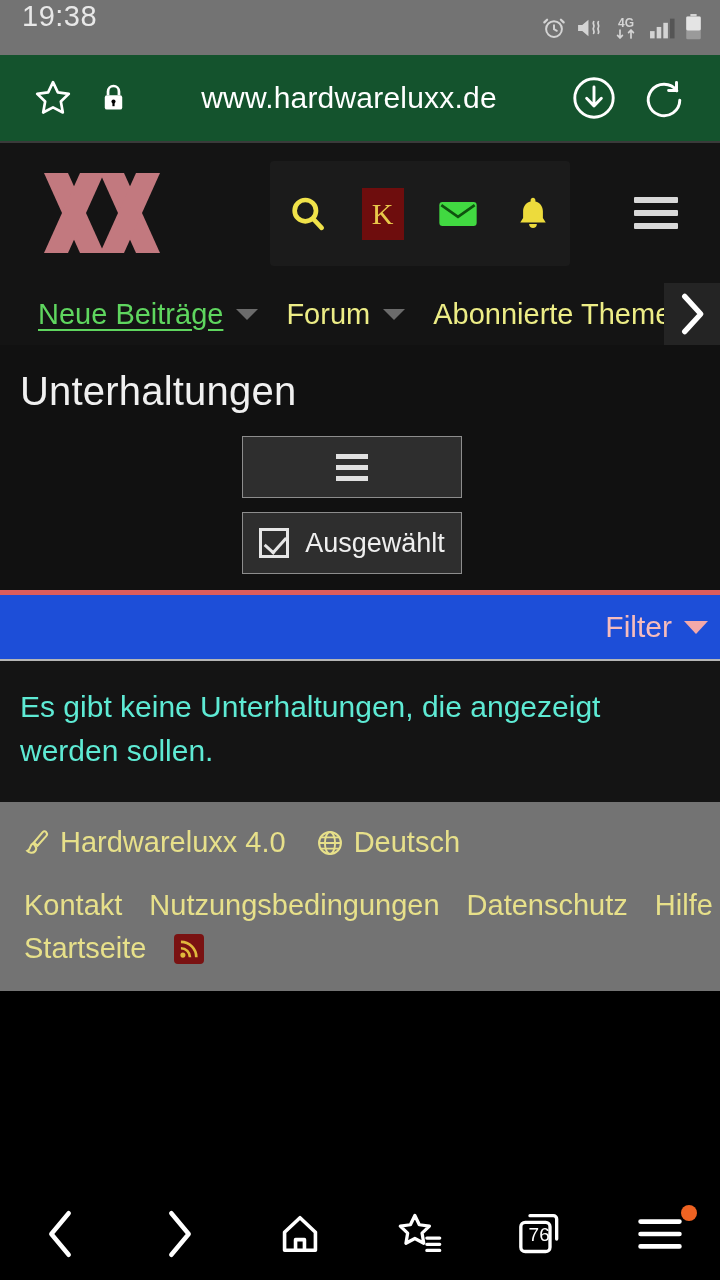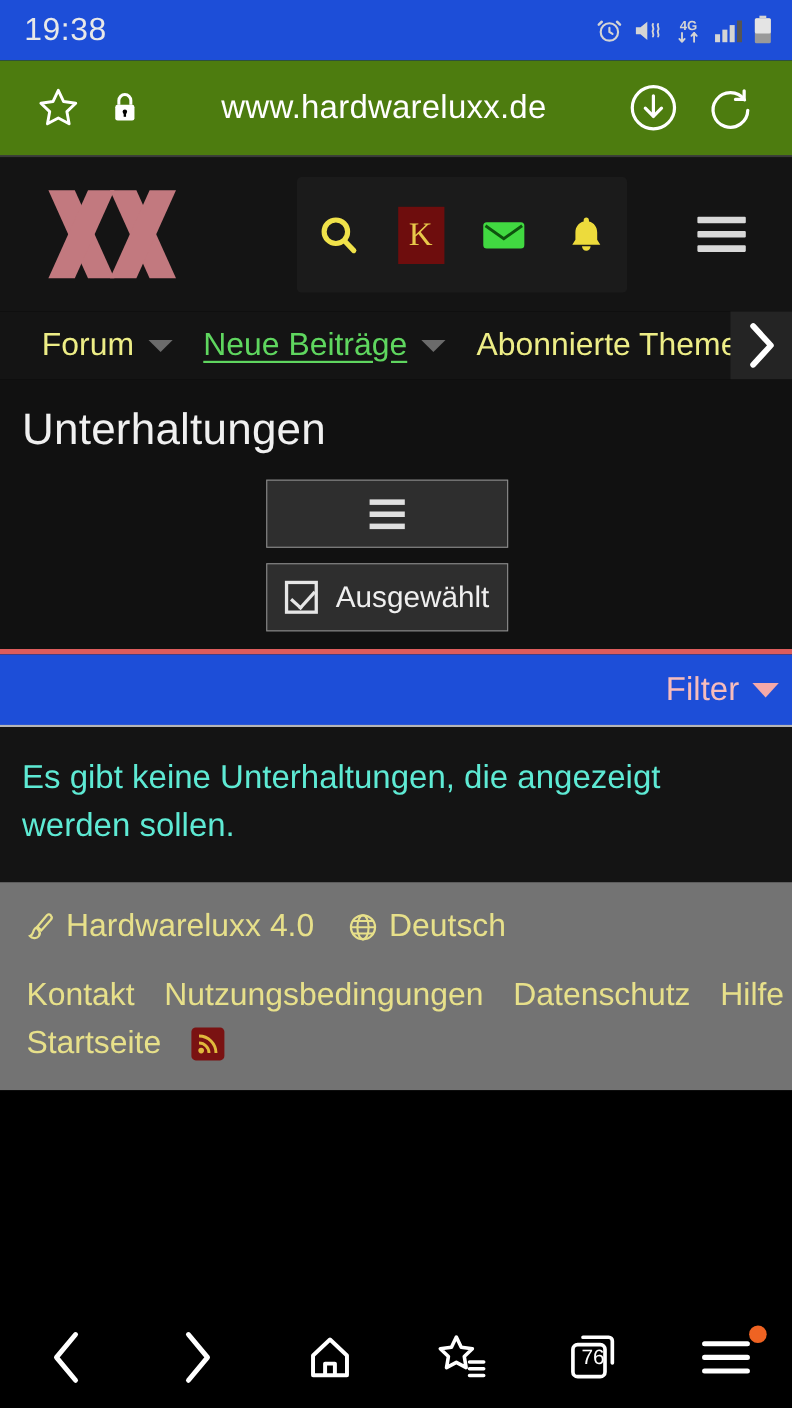--- a/index.html
+++ b/index.html
@@ -6,31 +6,31 @@
   html,body {
     width:720px; height:1280px;
     background:#000;
     font-family:"Liberation Sans", sans-serif;
     overflow:hidden;
   }
   .screen { position:relative; width:720px; height:1280px; background:#000; }
 
   
   .statusbar {
-    height:55px; background:#1d4ed8;
-    display:flex; align-items:center; justify-content:space-between;
+    height:55px; background:#737373;
+    display:flex; justify-content:space-between;
     padding:0 18px 0 22px;
   }
   .status-clock { color:#e8e8e8; font-size:29px; letter-spacing:0.5px; }
   .status-icons { display:flex; align-items:center; gap:9px; }
   .si { display:block; }
 
   
   .urlbar {
-    height:88px; background:#4d7c0f;
+    height:88px; background:#14532d;
     display:flex; align-items:center;
     border-bottom:2px solid #3a3a3a;
     padding:0 20px;
   }
   .url-icon { flex:0 0 auto; display:flex; align-items:center; justify-content:center; }
   .url-star { width:66px; }
   .url-lock { width:54px; }
   .url-text {
     flex:1 1 auto; text-align:center;
     color:#fff; font-size:30px; letter-spacing:0.2px;
@@ -280,26 +280,26 @@
     </div>
 
     <div class="burger-main">
       <span></span>
         <span></span>
         <span></span>
     </div>
   </div>
 
   <div class="navbar">
+    <div class="nav-item active">
+      <span class="nav-label">Neue Beiträge</span>
+      <span class="caret-dn"></span>
+    </div>
     <div class="nav-item">
       <span class="nav-label">Forum</span>
-      <span class="caret-dn"></span>
-    </div>
-    <div class="nav-item active">
-      <span class="nav-label">Neue Beiträge</span>
       <span class="caret-dn"></span>
     </div>
     <div class="nav-item">
       <span class="nav-label">Abonnierte Themen</span>
       <span class="caret-dn"></span>
     </div>
     <div class="nav-scroll">
       <svg width="34" height="44" viewBox="0 0 20 30">
         <path d="M5 3l11 12L5 27" fill="none" stroke="#fff" stroke-width="3.6" stroke-linecap="round" stroke-linejoin="round"></path>
       </svg>

